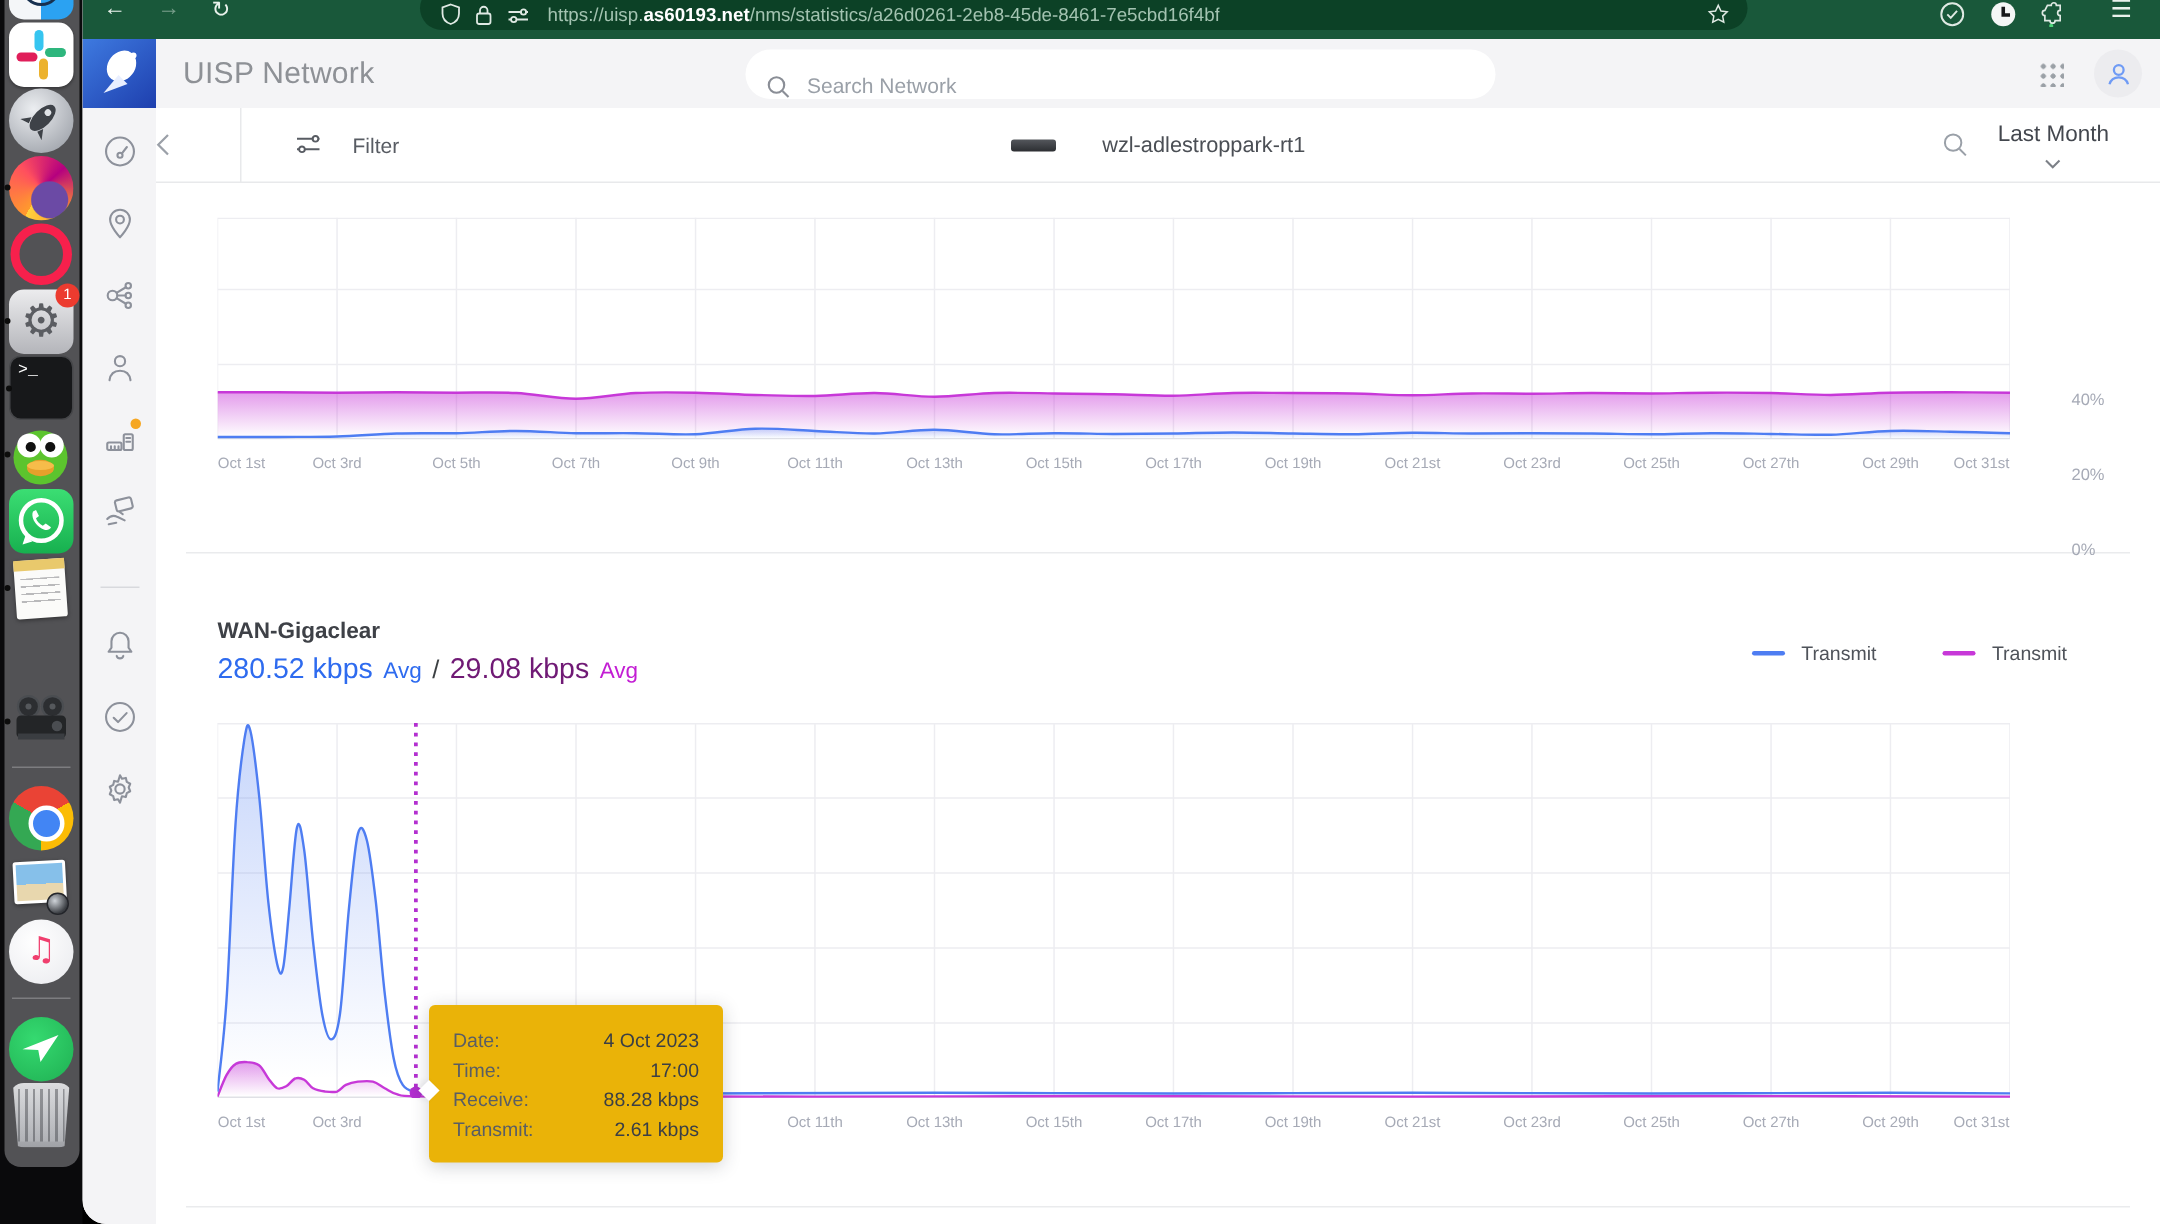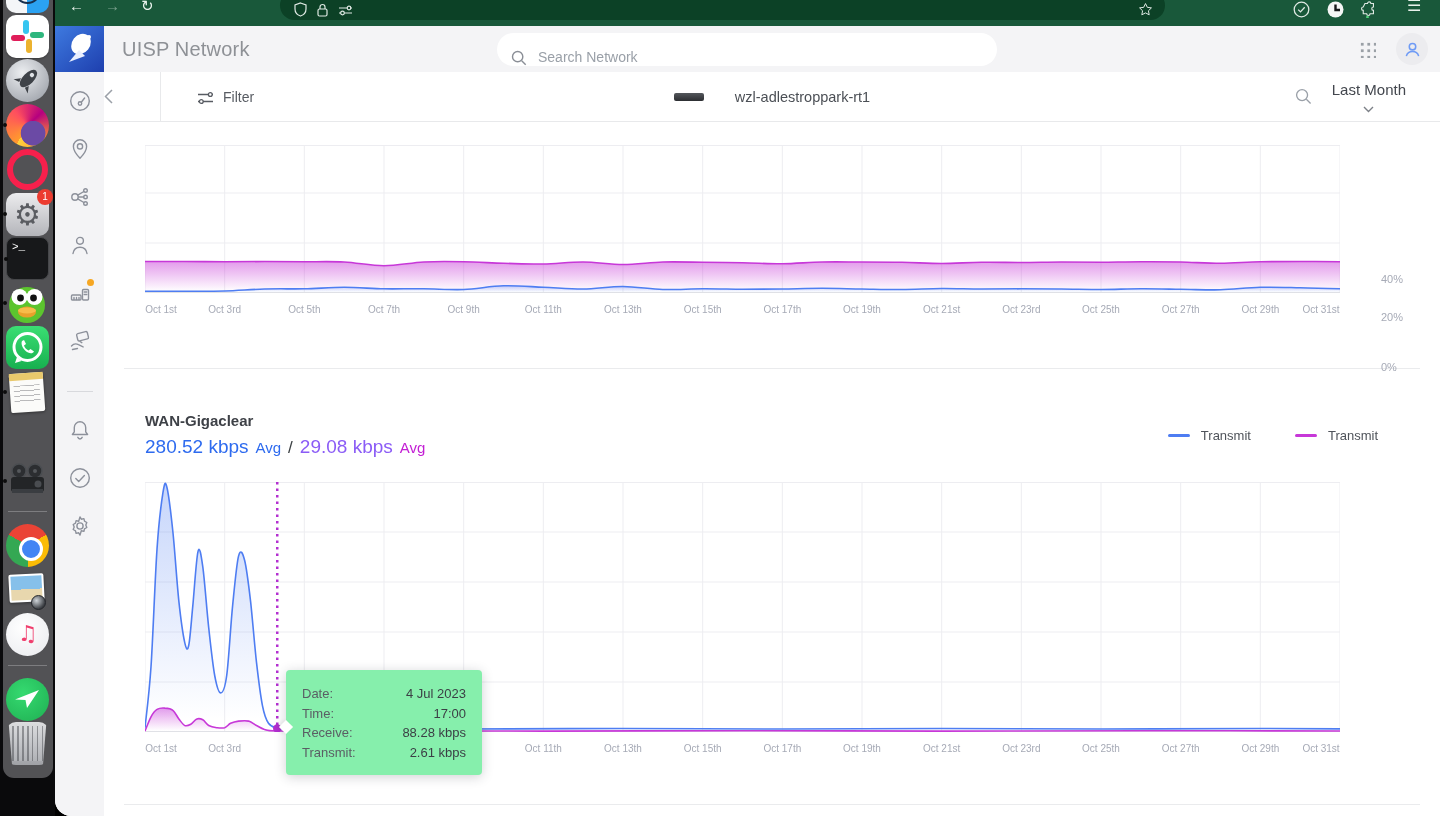--- a/index.html
+++ b/index.html
@@ -81,48 +81,48 @@
   .app-body{display:flex;height:744px;}
   .sidebar{width:49px;background:#f4f4f6;padding-top:17px;display:flex;flex-direction:column;align-items:center;flex-shrink:0;}
   .side-ic{position:relative;width:24px;height:24px;margin-bottom:24px;color:#8d919b;}
   .side-div{width:26px;height:1px;background:#d8d9dd;margin:14px 0 26px 0;}
   .orange-dot{position:absolute;right:-2px;top:-2px;width:7px;height:7px;border-radius:50%;background:#f6a723;}
   .main{flex:1;background:#fff;position:relative;}
   
   .filterbar{height:50px;border-bottom:1px solid #e8e9eb;display:flex;align-items:center;position:relative;}
   .back-btn{width:56px;text-align:center;color:#9ba0a8;cursor:pointer;}
   .vdiv{width:1px;height:50px;background:#e8e9eb;}
-  .filter-group{display:flex;align-items:flex-end;gap:9px;margin-left:36px;color:#585c63;font-size:14px;}
+  .filter-group{display:flex;align-items:flex-start;gap:21px;margin-left:36px;color:#585c63;font-size:14px;}
   .center-group{position:absolute;left:0;right:0;display:flex;align-items:center;justify-content:center;gap:31px;pointer-events:none;}
   .router-img{width:30px;height:8px;border-radius:2px;background:linear-gradient(#54575c,#2c2e32);}
   .device-name{font-size:14.5px;color:#4b4f55;}
   .right-group{margin-left:auto;display:flex;align-items:center;gap:20px;margin-right:34px;}
   .range-label{font-size:15px;color:#43474e;}
   
   .chart-block{position:relative;}
   .plot{position:relative;margin-left:41px;width:1195px;}
   .ylabels{position:absolute;left:1277px;width:80px;font-size:11px;color:#a6aab6;}
   .ylabel{position:absolute;left:0;}
   .xlabels{position:relative;margin-left:41px;width:1195px;height:28px;}
   .xlabel{position:absolute;top:11px;transform:translateX(-50%);font-size:10px;color:#a6aab6;white-space:nowrap;}
   .section-div{height:1px;background:#eaebed;margin:0 20px;}
   
   .wan-head{position:relative;padding-left:41px;margin-top:43px;}
   .wan-title{font-size:15px;font-weight:bold;color:#3e4147;}
   .wan-stats{margin-top:7px;display:flex;align-items:baseline;}
   .rx-val{font-size:19px;color:#2e6bef;}
   .rx-avg{font-size:15px;color:#2e6bef;margin-left:7px;}
   .slash{font-size:17px;color:#3c4043;margin:0 7px;}
-  .tx-val{font-size:19px;color:#8b5cf6;}
+  .tx-val{font-size:19px;color:#701a75;}
   .tx-avg{font-size:15px;color:#c31ed4;margin-left:7px;}
   .legend{position:absolute;right:62px;top:16px;display:flex;gap:44px;}
   .legend-item{display:flex;align-items:center;gap:11px;font-size:13px;color:#4f535a;}
   .legend-line{width:22px;height:2.5px;border-radius:2px;}
   
-  .tooltip{position:absolute;left:141px;top:188px;width:196px;background:#86efac;border-radius:4px;
+  .tooltip{position:absolute;left:141px;top:188px;width:196px;background:#eab308;border-radius:4px;
     box-shadow:0 2px 12px rgba(40,44,60,.22);padding:14px 16px 13px 16px;z-index:10;}
   .tooltip:before{content:"";position:absolute;left:-5px;top:52px;width:10px;height:10px;background:#fff;
     transform:rotate(45deg);box-shadow:-2px 2px 4px rgba(40,44,60,.08);}
   .tt-row{display:flex;justify-content:space-between;font-size:13px;line-height:19.5px;}
   .tt-label{color:#5a5e64;}
   .tt-value{color:#3b3f45;}
   svg{display:block;}
 </style>
 </head>
 <body>
@@ -228,20 +228,21 @@
       </svg>
       <svg width="11" height="14" viewBox="0 0 11 14" style="margin:0 10px 0 0;">
         <rect x="1" y="6" width="9" height="7" rx="1.5" fill="none" stroke="#dfe9e3" stroke-width="1.2"></rect>
         <path d="M3 6V4a2.5 2.5 0 0 1 5 0v2" fill="none" stroke="#dfe9e3" stroke-width="1.2"></path>
       </svg>
       <svg width="15" height="13" viewBox="0 0 15 13" style="margin:0 12px 0 0;">
         <path d="M1 4h9M12 4h2M1 9h2M6 9h8" stroke="#dfe9e3" stroke-width="1.2"></path>
         <circle cx="11" cy="4" r="1.8" fill="none" stroke="#dfe9e3" stroke-width="1.2"></circle>
         <circle cx="4.5" cy="9" r="1.8" fill="none" stroke="#dfe9e3" stroke-width="1.2"></circle>
       </svg>
+      <span class="url-text"><span>https://uisp.</span><b>as60193.net</b><span>/nms/statistics/a26d0261-2eb8-45de-8461-7e5cbd16f4bf</span></span>
       <svg width="15" height="15" viewBox="0 0 24 24" style="margin-left:auto;">
         <path d="M12 2.5l2.9 6 6.6.9-4.8 4.6 1.2 6.5L12 17.4 6.1 20.5l1.2-6.5L2.5 9.4l6.6-.9z" fill="none" stroke="#dfe9e3" stroke-width="1.6"></path>
       </svg>
     </div>
     <svg class="ext" style="left:1238px;" width="17" height="17" viewBox="0 0 17 17">
       <circle cx="8.5" cy="8.5" r="7.3" fill="none" stroke="#dfe9e3" stroke-width="1.3"></circle>
       <path d="M5.2 8.6l2.3 2.3 4.2-4.6" fill="none" stroke="#dfe9e3" stroke-width="1.3"></path>
     </svg>
     <svg class="ext" style="left:1272px;" width="17" height="17" viewBox="0 0 17 17">
       <circle cx="8.5" cy="8.5" r="8" fill="#f4f6f5"></circle>
@@ -415,21 +416,21 @@
               </defs>
               <path d="M0.0 116.5C6.6 116.5 26.6 116.5 39.8 116.5C53.1 116.5 66.4 116.8 79.7 116.8C92.9 116.8 106.2 116.5 119.5 116.5C132.8 116.5 146.1 116.7 159.3 116.8C172.6 116.8 185.9 116.3 199.2 117.0C212.4 117.7 225.7 120.8 239.0 120.8C252.3 120.8 265.6 117.7 278.8 117.0C292.1 116.3 305.4 116.5 318.7 116.8C331.9 117.0 345.2 117.9 358.5 118.3C371.8 118.6 385.1 119.2 398.3 119.0C411.6 118.8 424.9 116.9 438.2 117.0C451.4 117.1 464.7 119.5 478.0 119.5C491.3 119.5 504.6 117.4 517.8 117.0C531.1 116.6 544.4 117.1 557.7 117.3C570.9 117.4 584.2 117.5 597.5 117.8C610.8 118.0 624.1 118.9 637.3 118.8C650.6 118.6 663.9 117.3 677.2 117.0C690.4 116.7 703.7 117.0 717.0 117.0C730.3 117.0 743.6 117.0 756.8 117.3C770.1 117.5 783.4 118.5 796.7 118.5C809.9 118.5 823.2 117.4 836.5 117.3C849.8 117.1 863.1 117.5 876.3 117.5C889.6 117.5 902.9 117.0 916.2 117.0C929.4 117.0 942.7 117.3 956.0 117.3C969.3 117.2 982.6 116.8 995.8 116.8C1009.1 116.7 1022.4 116.8 1035.7 117.0C1048.9 117.3 1062.2 118.3 1075.5 118.3C1088.8 118.2 1102.1 117.0 1115.3 116.8C1128.6 116.5 1141.9 116.5 1155.2 116.5C1168.4 116.5 1188.4 116.7 1195.0 116.8L1195.0 148L0.0 148Z" fill="url(#g1m)" stroke="none"></path>
               <path d="M0.0 116.5C6.6 116.5 26.6 116.5 39.8 116.5C53.1 116.5 66.4 116.8 79.7 116.8C92.9 116.8 106.2 116.5 119.5 116.5C132.8 116.5 146.1 116.7 159.3 116.8C172.6 116.8 185.9 116.3 199.2 117.0C212.4 117.7 225.7 120.8 239.0 120.8C252.3 120.8 265.6 117.7 278.8 117.0C292.1 116.3 305.4 116.5 318.7 116.8C331.9 117.0 345.2 117.9 358.5 118.3C371.8 118.6 385.1 119.2 398.3 119.0C411.6 118.8 424.9 116.9 438.2 117.0C451.4 117.1 464.7 119.5 478.0 119.5C491.3 119.5 504.6 117.4 517.8 117.0C531.1 116.6 544.4 117.1 557.7 117.3C570.9 117.4 584.2 117.5 597.5 117.8C610.8 118.0 624.1 118.9 637.3 118.8C650.6 118.6 663.9 117.3 677.2 117.0C690.4 116.7 703.7 117.0 717.0 117.0C730.3 117.0 743.6 117.0 756.8 117.3C770.1 117.5 783.4 118.5 796.7 118.5C809.9 118.5 823.2 117.4 836.5 117.3C849.8 117.1 863.1 117.5 876.3 117.5C889.6 117.5 902.9 117.0 916.2 117.0C929.4 117.0 942.7 117.3 956.0 117.3C969.3 117.2 982.6 116.8 995.8 116.8C1009.1 116.7 1022.4 116.8 1035.7 117.0C1048.9 117.3 1062.2 118.3 1075.5 118.3C1088.8 118.2 1102.1 117.0 1115.3 116.8C1128.6 116.5 1141.9 116.5 1155.2 116.5C1168.4 116.5 1188.4 116.7 1195.0 116.8" fill="none" stroke="#c738d8" stroke-width="1.6"></path>
               <path d="M0.0 146.3C6.6 146.3 26.6 146.3 39.8 146.3C53.1 146.2 66.4 146.4 79.7 146.0C92.9 145.6 106.2 144.4 119.5 144.0C132.8 143.6 146.1 144.0 159.3 143.8C172.6 143.5 185.9 142.3 199.2 142.3C212.4 142.3 225.7 143.5 239.0 143.8C252.3 144.0 265.6 143.6 278.8 143.8C292.1 143.9 305.4 145.0 318.7 144.5C331.9 144.0 345.2 141.1 358.5 140.8C371.8 140.4 385.1 141.7 398.3 142.3C411.6 142.8 424.9 144.1 438.2 144.0C451.4 143.9 464.7 141.4 478.0 141.5C491.3 141.6 504.6 144.1 517.8 144.5C531.1 144.9 544.4 143.8 557.7 143.8C570.9 143.7 584.2 144.2 597.5 144.3C610.8 144.3 624.1 144.2 637.3 144.0C650.6 143.8 663.9 143.3 677.2 143.3C690.4 143.3 703.7 143.8 717.0 144.0C730.3 144.2 743.6 144.6 756.8 144.5C770.1 144.4 783.4 143.6 796.7 143.5C809.9 143.4 823.2 144.0 836.5 144.0C849.8 144.0 863.1 143.8 876.3 143.8C889.6 143.8 902.9 143.9 916.2 144.0C929.4 144.1 942.7 144.5 956.0 144.5C969.3 144.5 982.6 143.8 995.8 143.8C1009.1 143.7 1022.4 144.1 1035.7 144.3C1048.9 144.4 1062.2 145.1 1075.5 144.8C1088.8 144.4 1102.1 142.6 1115.3 142.3C1128.6 141.9 1141.9 142.5 1155.2 142.8C1168.4 143.0 1188.4 143.6 1195.0 143.8L1195.0 148L0.0 148Z" fill="url(#g1b)" stroke="none"></path>
               <path d="M0.0 146.3C6.6 146.3 26.6 146.3 39.8 146.3C53.1 146.2 66.4 146.4 79.7 146.0C92.9 145.6 106.2 144.4 119.5 144.0C132.8 143.6 146.1 144.0 159.3 143.8C172.6 143.5 185.9 142.3 199.2 142.3C212.4 142.3 225.7 143.5 239.0 143.8C252.3 144.0 265.6 143.6 278.8 143.8C292.1 143.9 305.4 145.0 318.7 144.5C331.9 144.0 345.2 141.1 358.5 140.8C371.8 140.4 385.1 141.7 398.3 142.3C411.6 142.8 424.9 144.1 438.2 144.0C451.4 143.9 464.7 141.4 478.0 141.5C491.3 141.6 504.6 144.1 517.8 144.5C531.1 144.9 544.4 143.8 557.7 143.8C570.9 143.7 584.2 144.2 597.5 144.3C610.8 144.3 624.1 144.2 637.3 144.0C650.6 143.8 663.9 143.3 677.2 143.3C690.4 143.3 703.7 143.8 717.0 144.0C730.3 144.2 743.6 144.6 756.8 144.5C770.1 144.4 783.4 143.6 796.7 143.5C809.9 143.4 823.2 144.0 836.5 144.0C849.8 144.0 863.1 143.8 876.3 143.8C889.6 143.8 902.9 143.9 916.2 144.0C929.4 144.1 942.7 144.5 956.0 144.5C969.3 144.5 982.6 143.8 995.8 143.8C1009.1 143.7 1022.4 144.1 1035.7 144.3C1048.9 144.4 1062.2 145.1 1075.5 144.8C1088.8 144.4 1102.1 142.6 1115.3 142.3C1128.6 141.9 1141.9 142.5 1155.2 142.8C1168.4 143.0 1188.4 143.6 1195.0 143.8" fill="none" stroke="#4e7df2" stroke-width="1.6"></path>
             </svg>
         </div>
         <div class="ylabels" id="y1" style="top:73px;">
             <span class="ylabel" style="top: 143px;">0%</span>
             <span class="ylabel" style="top: 93px;">20%</span>
-            <span class="ylabel" style="top: 55px;">40%</span>
+            <span class="ylabel" style="top: 43px;">40%</span>
           </div>
         <div class="xlabels" id="x1">
             <span class="xlabel" style="left: 16px;">Oct 1st</span>
             <span class="xlabel" style="left: 79.6667px;">Oct 3rd</span>
             <span class="xlabel" style="left: 159.333px;">Oct 5th</span>
             <span class="xlabel" style="left: 239px;">Oct 7th</span>
             <span class="xlabel" style="left: 318.667px;">Oct 9th</span>
             <span class="xlabel" style="left: 398.333px;">Oct 11th</span>
             <span class="xlabel" style="left: 478px;">Oct 13th</span>
             <span class="xlabel" style="left: 557.667px;">Oct 15th</span>
@@ -505,21 +506,21 @@
               <path d="M0.0 249.1C1.0 246.7 4.0 238.4 6.0 234.8C8.0 231.2 9.6 228.8 12.0 227.4C14.3 225.9 17.3 225.9 19.9 226.1C22.6 226.2 25.6 226.4 27.9 228.3C30.2 230.1 31.9 234.4 33.9 237.0C35.9 239.5 37.8 242.6 39.8 243.5C41.8 244.3 43.8 243.3 45.8 242.2C47.8 241.1 49.8 237.7 51.8 237.0C53.8 236.2 55.8 236.7 57.8 237.8C59.8 238.9 61.4 242.2 63.7 243.5C66.1 244.8 69.0 245.3 71.7 245.7C74.4 246.0 77.3 246.4 79.7 245.7C82.0 244.9 83.3 242.4 85.6 241.3C88.0 240.2 90.6 239.5 93.6 239.1C96.6 238.8 100.6 238.4 103.6 239.1C106.6 239.9 108.9 242.1 111.5 243.5C114.2 244.9 116.0 246.5 119.5 247.4C123.0 248.3 119.0 248.7 132.2 248.9C145.5 249.1 154.8 248.7 199.2 248.7C243.5 248.7 331.9 249.1 398.3 249.1C464.7 249.1 531.1 248.7 597.5 248.7C663.9 248.7 730.3 249.1 796.7 249.1C863.1 249.1 925.5 248.7 995.8 248.7C1066.2 248.7 1181.7 249.1 1218.9 249.1L1218.9 250L0.0 250Z" fill="url(#g2m)" stroke="none"></path>
               <path d="M0.0 249.1C1.0 246.7 4.0 238.4 6.0 234.8C8.0 231.2 9.6 228.8 12.0 227.4C14.3 225.9 17.3 225.9 19.9 226.1C22.6 226.2 25.6 226.4 27.9 228.3C30.2 230.1 31.9 234.4 33.9 237.0C35.9 239.5 37.8 242.6 39.8 243.5C41.8 244.3 43.8 243.3 45.8 242.2C47.8 241.1 49.8 237.7 51.8 237.0C53.8 236.2 55.8 236.7 57.8 237.8C59.8 238.9 61.4 242.2 63.7 243.5C66.1 244.8 69.0 245.3 71.7 245.7C74.4 246.0 77.3 246.4 79.7 245.7C82.0 244.9 83.3 242.4 85.6 241.3C88.0 240.2 90.6 239.5 93.6 239.1C96.6 238.8 100.6 238.4 103.6 239.1C106.6 239.9 108.9 242.1 111.5 243.5C114.2 244.9 116.0 246.5 119.5 247.4C123.0 248.3 119.0 248.7 132.2 248.9C145.5 249.1 154.8 248.7 199.2 248.7C243.5 248.7 331.9 249.1 398.3 249.1C464.7 249.1 531.1 248.7 597.5 248.7C663.9 248.7 730.3 249.1 796.7 249.1C863.1 249.1 925.5 248.7 995.8 248.7C1066.2 248.7 1181.7 249.1 1218.9 249.1" fill="none" stroke="#c738d8" stroke-width="1.6"></path>
               <path d="M0.0 245.7C1.0 235.5 4.0 214.5 6.0 184.8C8.0 155.1 10.0 96.4 12.0 67.4C13.9 38.4 16.3 21.2 17.9 10.9C19.6 0.5 20.2 -1.3 21.9 5.2C23.6 11.7 25.9 30.9 27.9 50.0C29.9 69.1 31.9 101.1 33.9 119.6C35.9 138.0 38.2 153.6 39.8 160.9C41.5 168.1 42.5 169.2 43.8 163.0C45.1 156.9 46.3 139.5 47.8 123.9C49.3 108.3 51.3 76.1 53.0 69.6C54.6 63.0 56.0 72.1 57.8 84.8C59.6 97.5 61.7 127.5 63.7 145.7C65.7 163.8 67.7 182.6 69.7 193.5C71.7 204.3 73.7 210.9 75.7 210.9C77.7 210.9 79.7 208.0 81.7 193.5C83.7 179.0 85.6 143.8 87.6 123.9C89.6 104.0 91.6 81.5 93.6 73.9C95.6 66.3 97.6 70.7 99.6 78.3C101.6 85.9 103.6 102.5 105.6 119.6C107.5 136.6 109.5 163.0 111.5 180.4C113.5 197.8 115.5 213.8 117.5 223.9C119.5 234.1 121.0 237.6 123.5 241.3C125.9 245.0 128.9 245.2 132.2 246.2C135.6 247.1 132.2 246.9 143.4 247.0C154.6 247.0 170.0 246.5 199.2 246.5C228.4 246.5 272.2 247.0 318.7 247.0C365.1 247.0 424.9 246.5 478.0 246.5C531.1 246.5 584.2 247.0 637.3 247.0C690.4 247.0 743.6 246.5 796.7 246.5C849.8 246.5 902.9 247.0 956.0 247.0C1009.1 247.0 1071.5 246.5 1115.3 246.5C1159.2 246.5 1201.6 246.9 1218.9 247.0L1218.9 250L0.0 250Z" fill="url(#g2b)" stroke="none"></path>
               <path d="M0.0 245.7C1.0 235.5 4.0 214.5 6.0 184.8C8.0 155.1 10.0 96.4 12.0 67.4C13.9 38.4 16.3 21.2 17.9 10.9C19.6 0.5 20.2 -1.3 21.9 5.2C23.6 11.7 25.9 30.9 27.9 50.0C29.9 69.1 31.9 101.1 33.9 119.6C35.9 138.0 38.2 153.6 39.8 160.9C41.5 168.1 42.5 169.2 43.8 163.0C45.1 156.9 46.3 139.5 47.8 123.9C49.3 108.3 51.3 76.1 53.0 69.6C54.6 63.0 56.0 72.1 57.8 84.8C59.6 97.5 61.7 127.5 63.7 145.7C65.7 163.8 67.7 182.6 69.7 193.5C71.7 204.3 73.7 210.9 75.7 210.9C77.7 210.9 79.7 208.0 81.7 193.5C83.7 179.0 85.6 143.8 87.6 123.9C89.6 104.0 91.6 81.5 93.6 73.9C95.6 66.3 97.6 70.7 99.6 78.3C101.6 85.9 103.6 102.5 105.6 119.6C107.5 136.6 109.5 163.0 111.5 180.4C113.5 197.8 115.5 213.8 117.5 223.9C119.5 234.1 121.0 237.6 123.5 241.3C125.9 245.0 128.9 245.2 132.2 246.2C135.6 247.1 132.2 246.9 143.4 247.0C154.6 247.0 170.0 246.5 199.2 246.5C228.4 246.5 272.2 247.0 318.7 247.0C365.1 247.0 424.9 246.5 478.0 246.5C531.1 246.5 584.2 247.0 637.3 247.0C690.4 247.0 743.6 246.5 796.7 246.5C849.8 246.5 902.9 247.0 956.0 247.0C1009.1 247.0 1071.5 246.5 1115.3 246.5C1159.2 246.5 1201.6 246.9 1218.9 247.0" fill="none" stroke="#4e7df2" stroke-width="1.6"></path>
               <line x1="132.24666666666667" y1="0" x2="132.24666666666667" y2="247" stroke="#b32fd0" stroke-width="2.5" stroke-dasharray="2.5 4"></line>
               <circle cx="132.24666666666667" cy="246.5" r="4.2" fill="#b32fd0"></circle>
             </svg>
           <div class="tooltip" id="tooltip">
               <div class="tt-row">
                 <span class="tt-label">Date:</span>
-                <span class="tt-value">4 Jul 2023</span>
+                <span class="tt-value">4 Oct 2023</span>
               </div>
               <div class="tt-row">
                 <span class="tt-label">Time:</span>
                 <span class="tt-value">17:00</span>
               </div>
               <div class="tt-row">
                 <span class="tt-label">Receive:</span>
                 <span class="tt-value">88.28 kbps</span>
               </div>
               <div class="tt-row">

